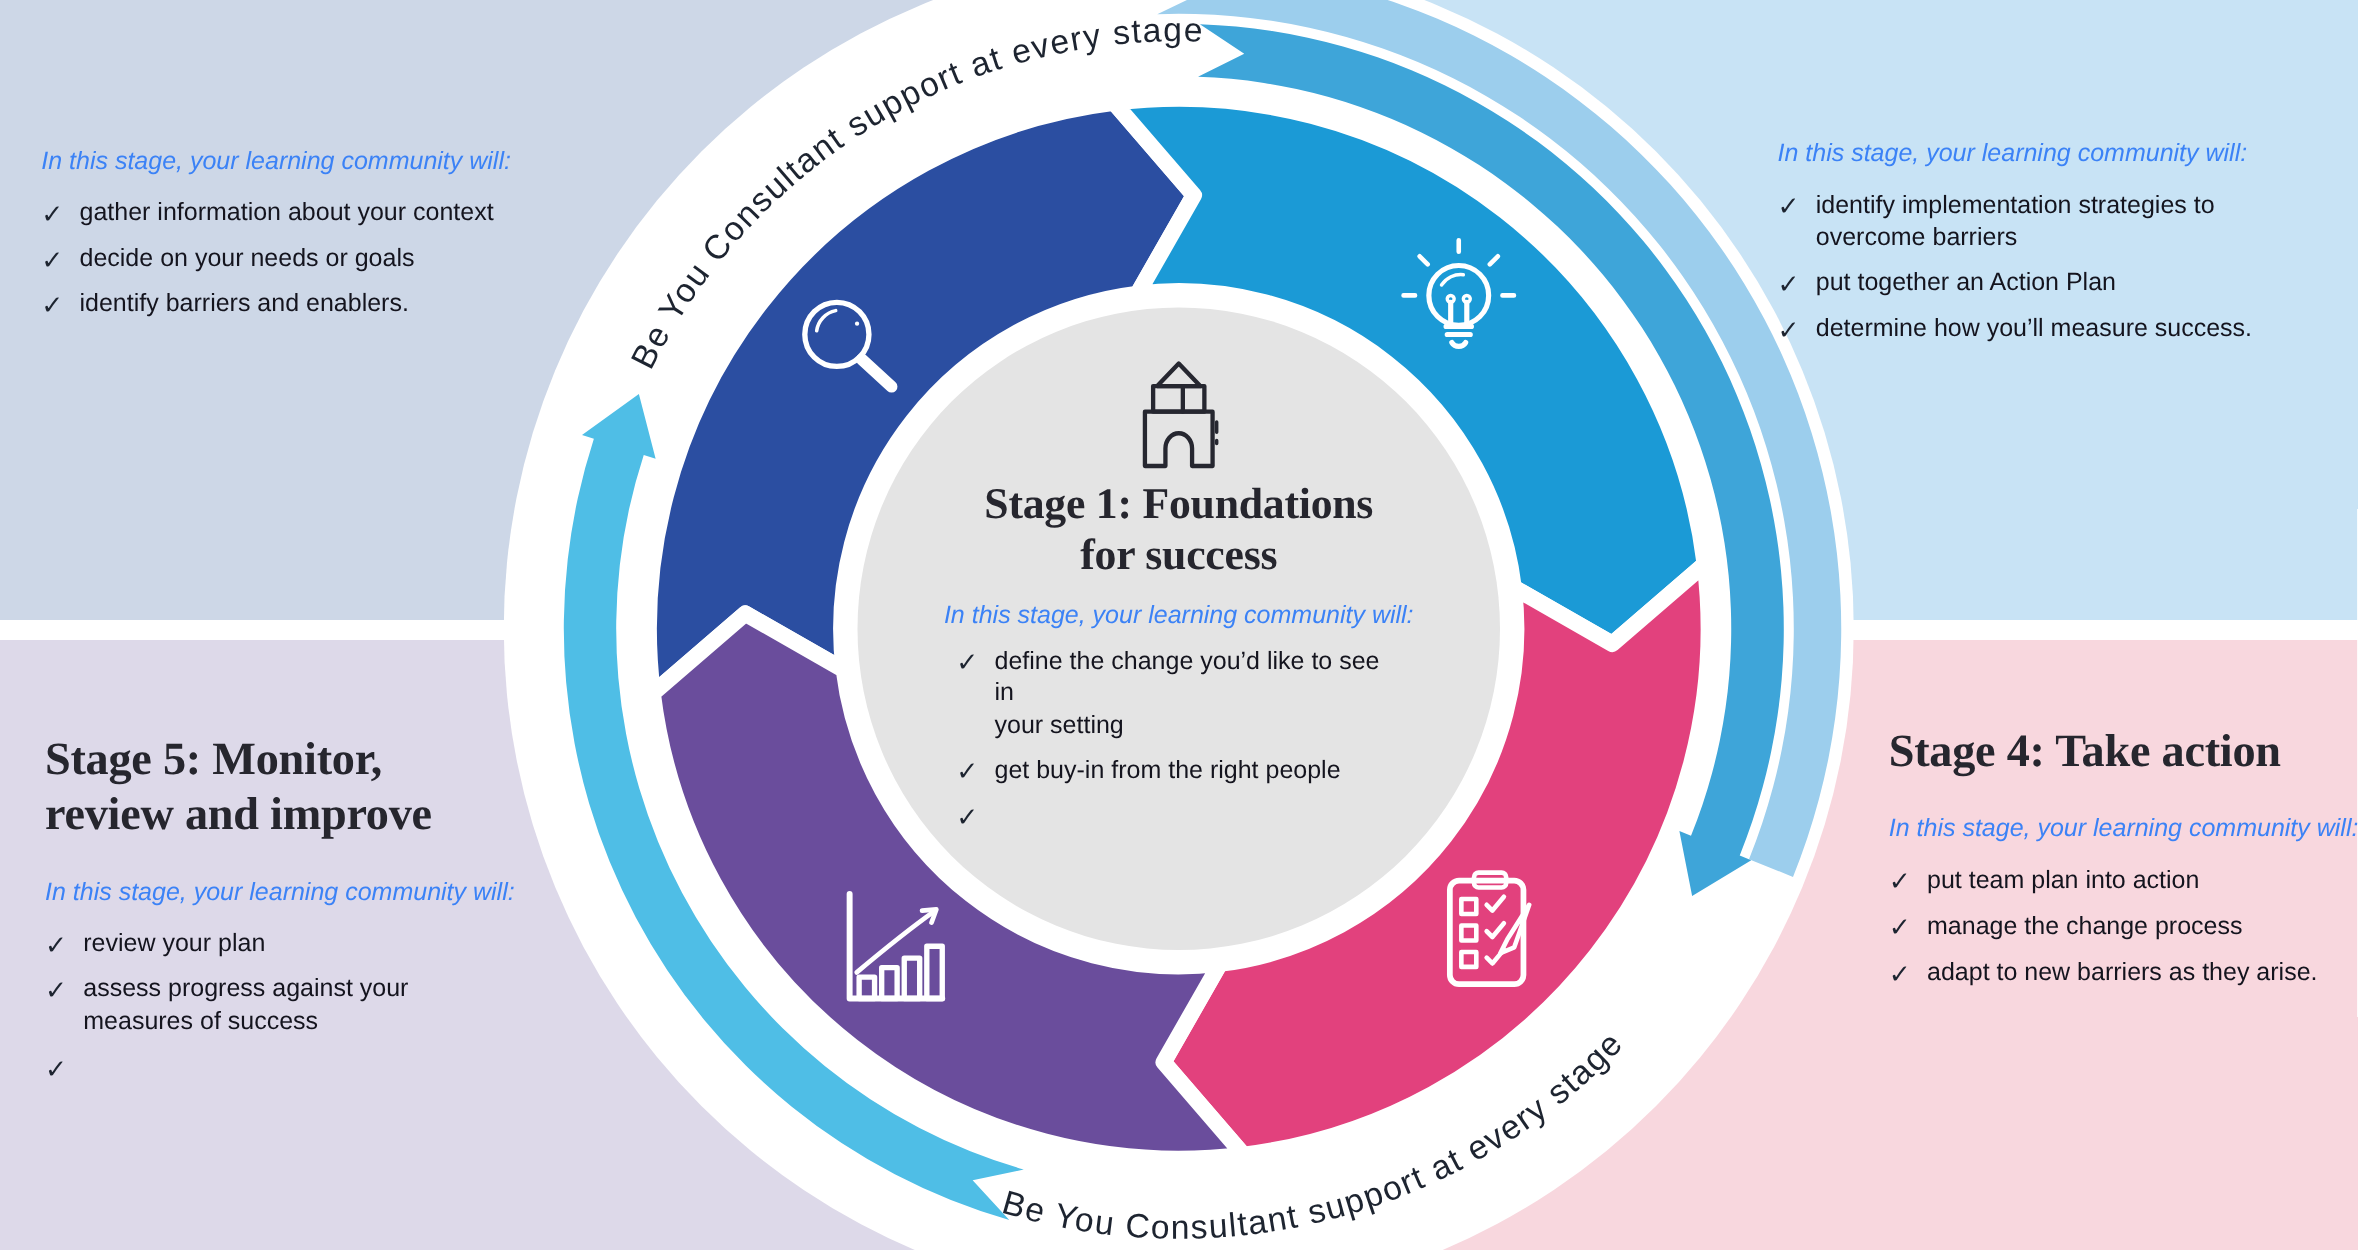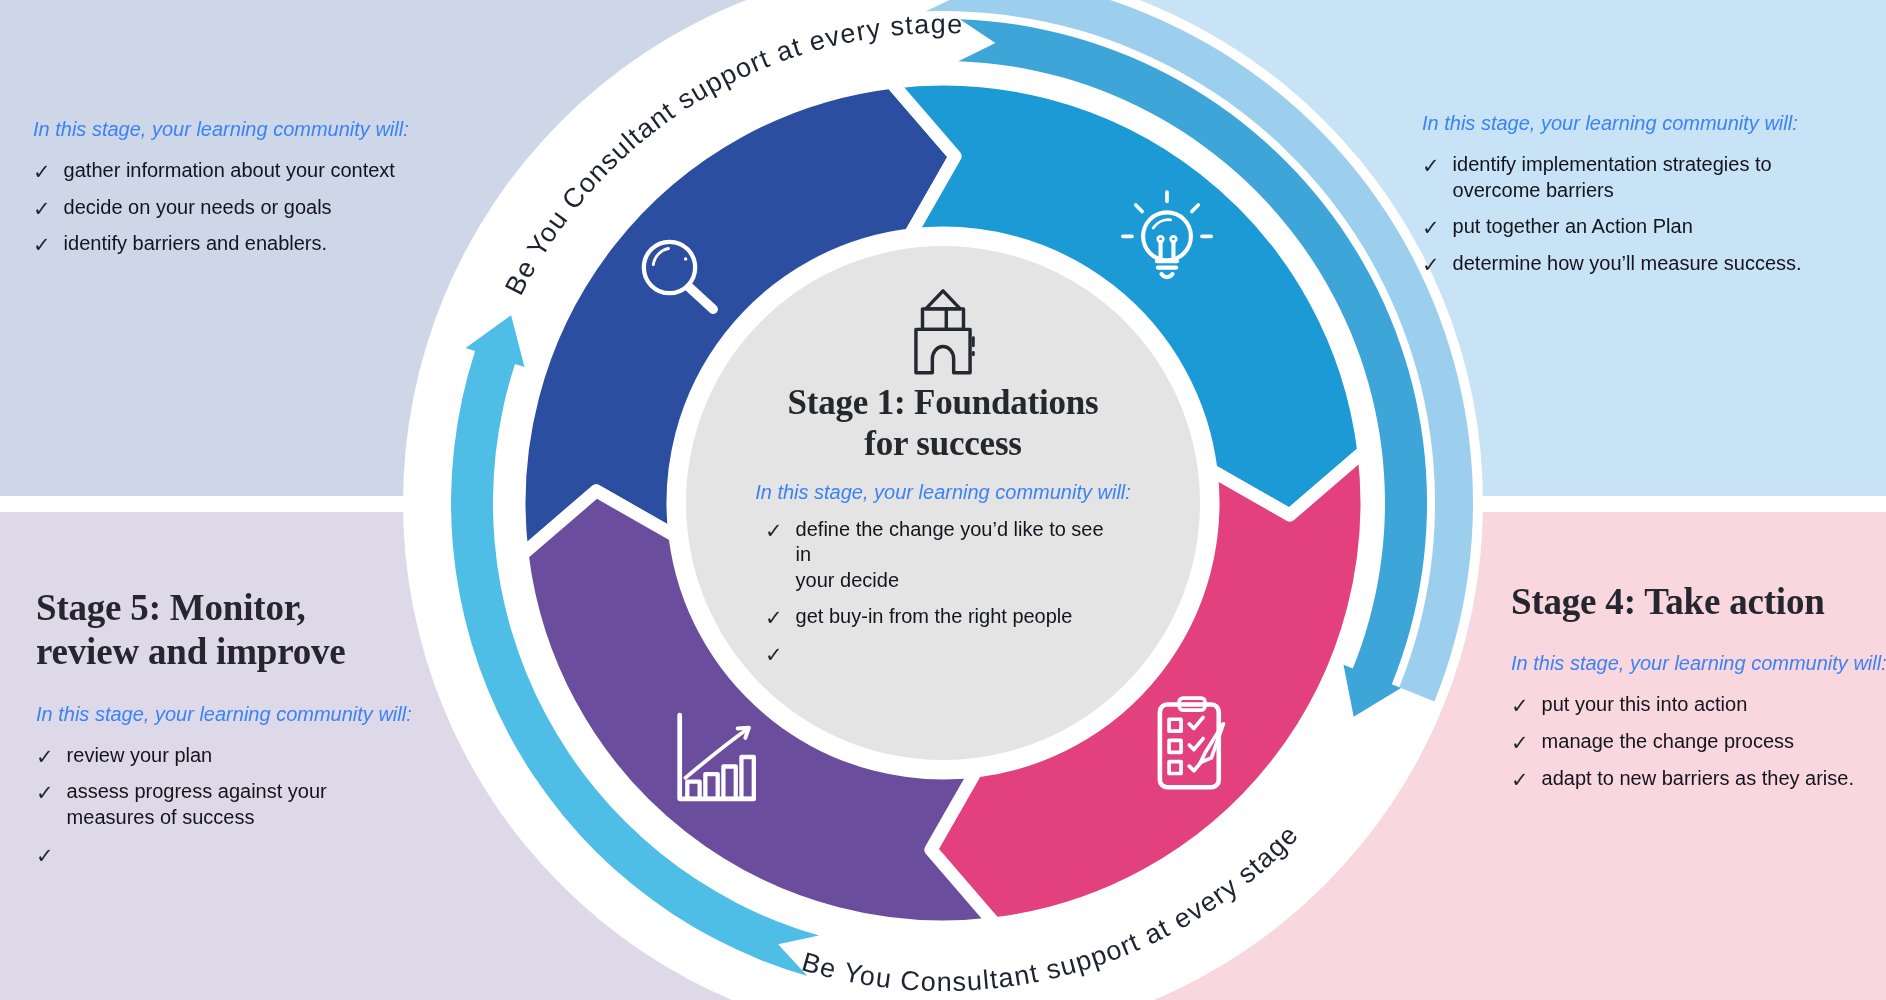--- a/index.html
+++ b/index.html
@@ -164,41 +164,41 @@
     <div class="b">
         <span class="chk">✓</span>
       </div>
   </div>
 
   <div class="qblock" id="q-br">
     <div class="h">Stage 4: Take action</div>
     <div class="intro">In this stage, your learning community will:</div>
     <div class="b">
         <span class="chk">✓</span>
-        <span class="bt">put your this into action</span>
+        <span class="bt">put team plan into action</span>
       </div>
     <div class="b">
         <span class="chk">✓</span>
         <span class="bt">manage the change process</span>
       </div>
     <div class="b">
         <span class="chk">✓</span>
         <span class="bt">adapt to new barriers as they arise.</span>
       </div>
   </div>
 
   <div class="qblock" id="q-c">
     <div class="h">Stage 1: Foundations
 for success</div>
     <div class="intro">In this stage, your learning community will:</div>
     <div class="bullets">
       <div class="b">
           <span class="chk">✓</span>
           <span class="bt">define the change you’d like to see in
-your decide</span>
+your setting</span>
         </div>
       <div class="b">
           <span class="chk">✓</span>
           <span class="bt">get buy-in from the right people</span>
         </div>
       <div class="b">
           <span class="chk">✓</span>
         </div>
     </div>
   </div>

